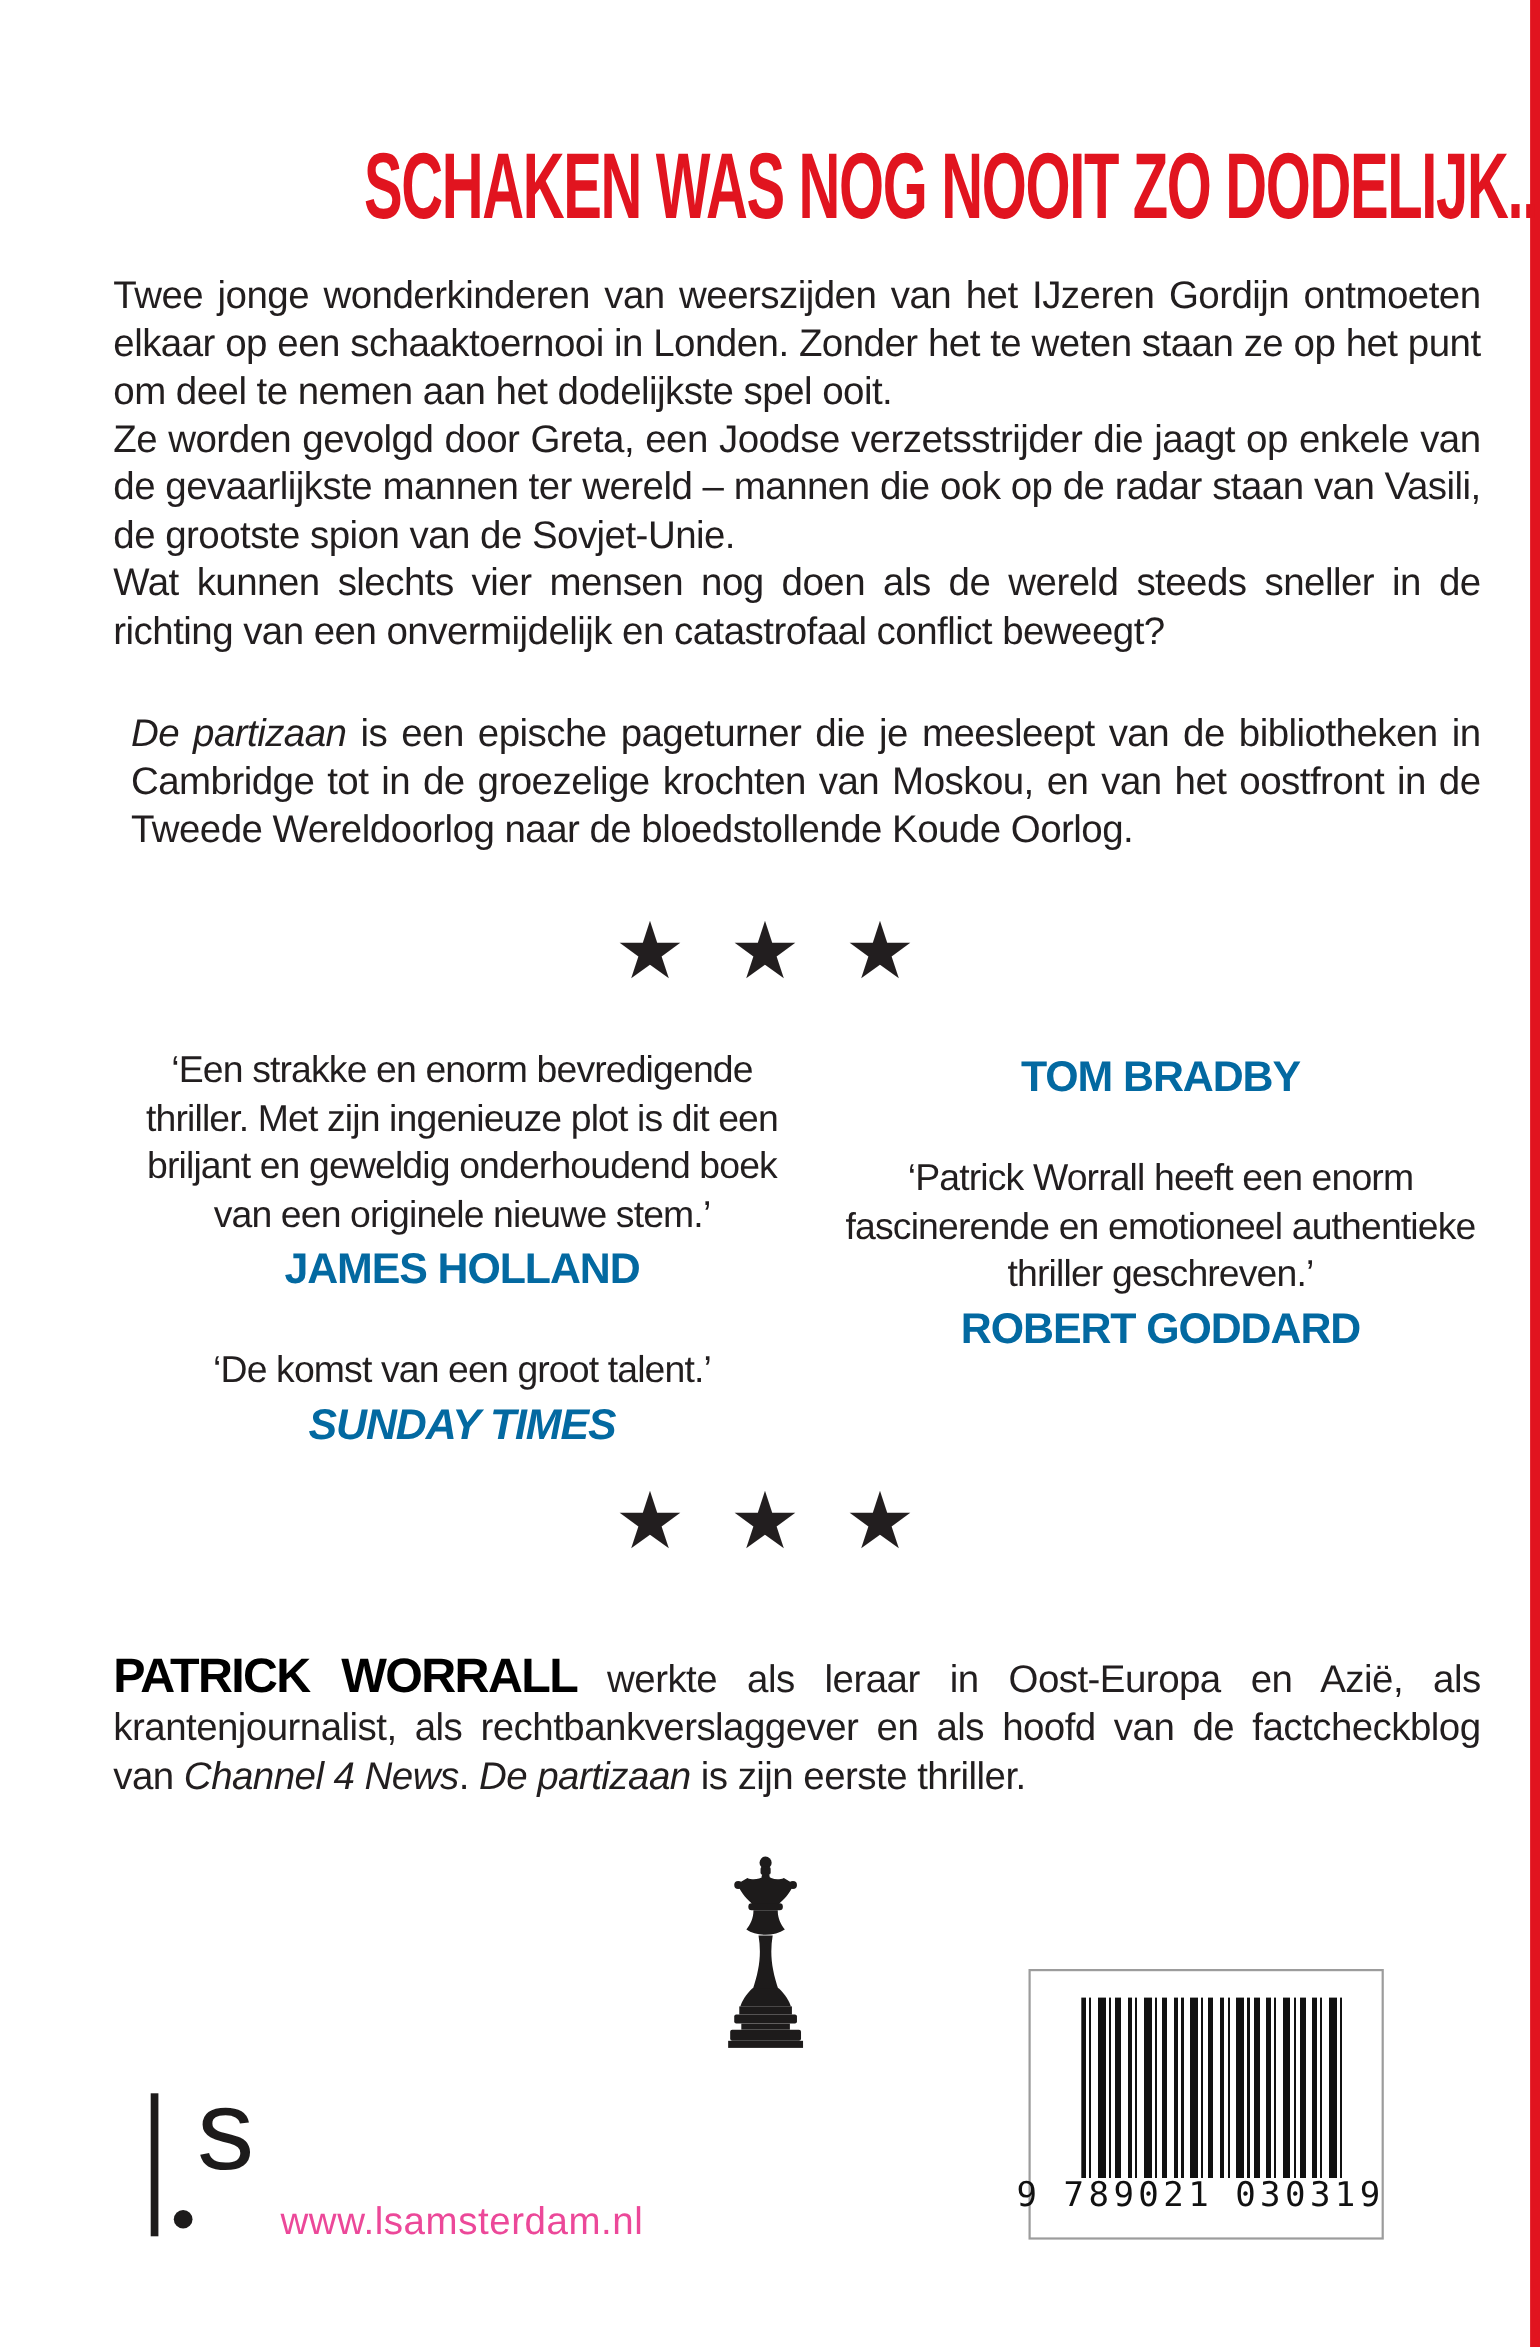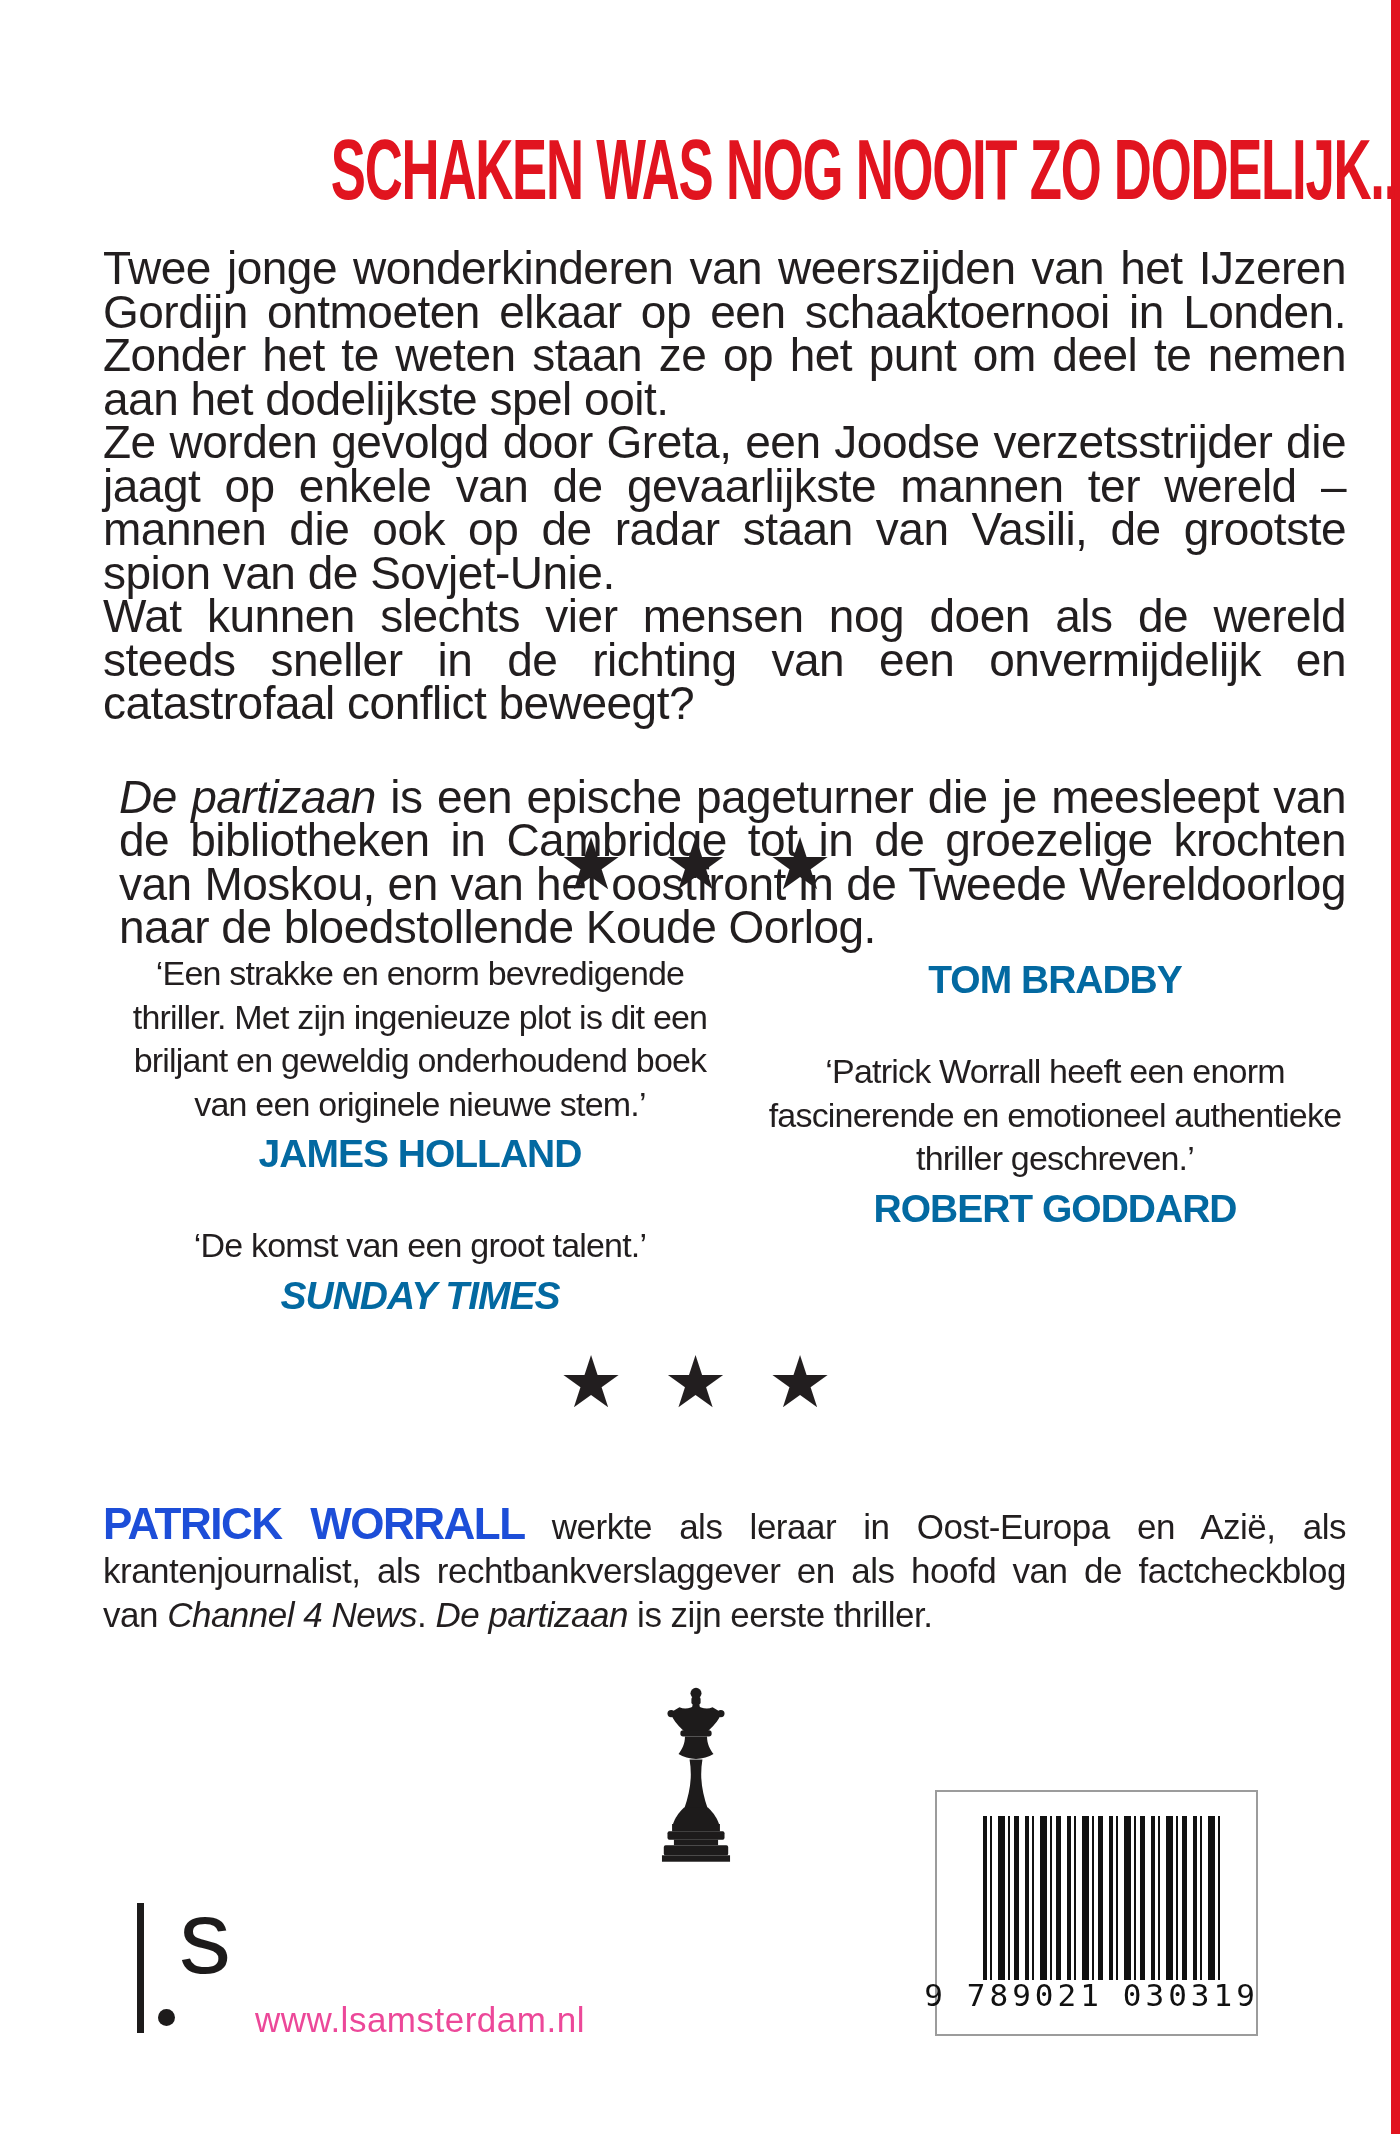--- a/index.html
+++ b/index.html
@@ -23,21 +23,21 @@
   }
   .tagline{
     display:inline-block;
     font-weight:bold;font-size:85px;line-height:1;
     letter-spacing:-2px;color:#e1141f;
     transform:scaleX(0.62);transform-origin:center;
   }
   
   .synopsis{
     position:absolute;top:247px;left:103px;width:1243px;
-    font-size:46px;line-height:43.5px;letter-spacing:-0.5px;
+    font-size:35px;line-height:43.5px;letter-spacing:-0.5px;
     text-align:justify;
   }
   .synopsis p{margin:0;}
   .synopsis p.blurb{margin-top:50px;margin-left:16px;}
   .it{font-style:italic;}
   
   .stars-row{
     position:absolute;left:0;right:9px;
     display:flex;justify-content:center;gap:40px;
     font-family:"DejaVu Sans",sans-serif;
@@ -62,21 +62,21 @@
   }
   .q-source.italic{font-style:italic;}
   
   .bio{
     position:absolute;top:1502px;left:103px;width:1243px;
     font-size:35px;line-height:44px;letter-spacing:-0.5px;
     text-align:justify;
   }
   .bio p{margin:0;}
   .bio-name{
-    color:#1d4ed8;font-weight:bold;font-size:44px;
+    color:#000000;font-weight:bold;font-size:44px;
     letter-spacing:-1.5px;
   }
   
   .queen-wrap{
     position:absolute;top:1686px;left:0;right:9px;
     display:flex;justify-content:center;
   }
   .queen-wrap svg{display:block;}
   
   .logo{position:absolute;left:137px;top:1903px;width:120px;height:132px;}

